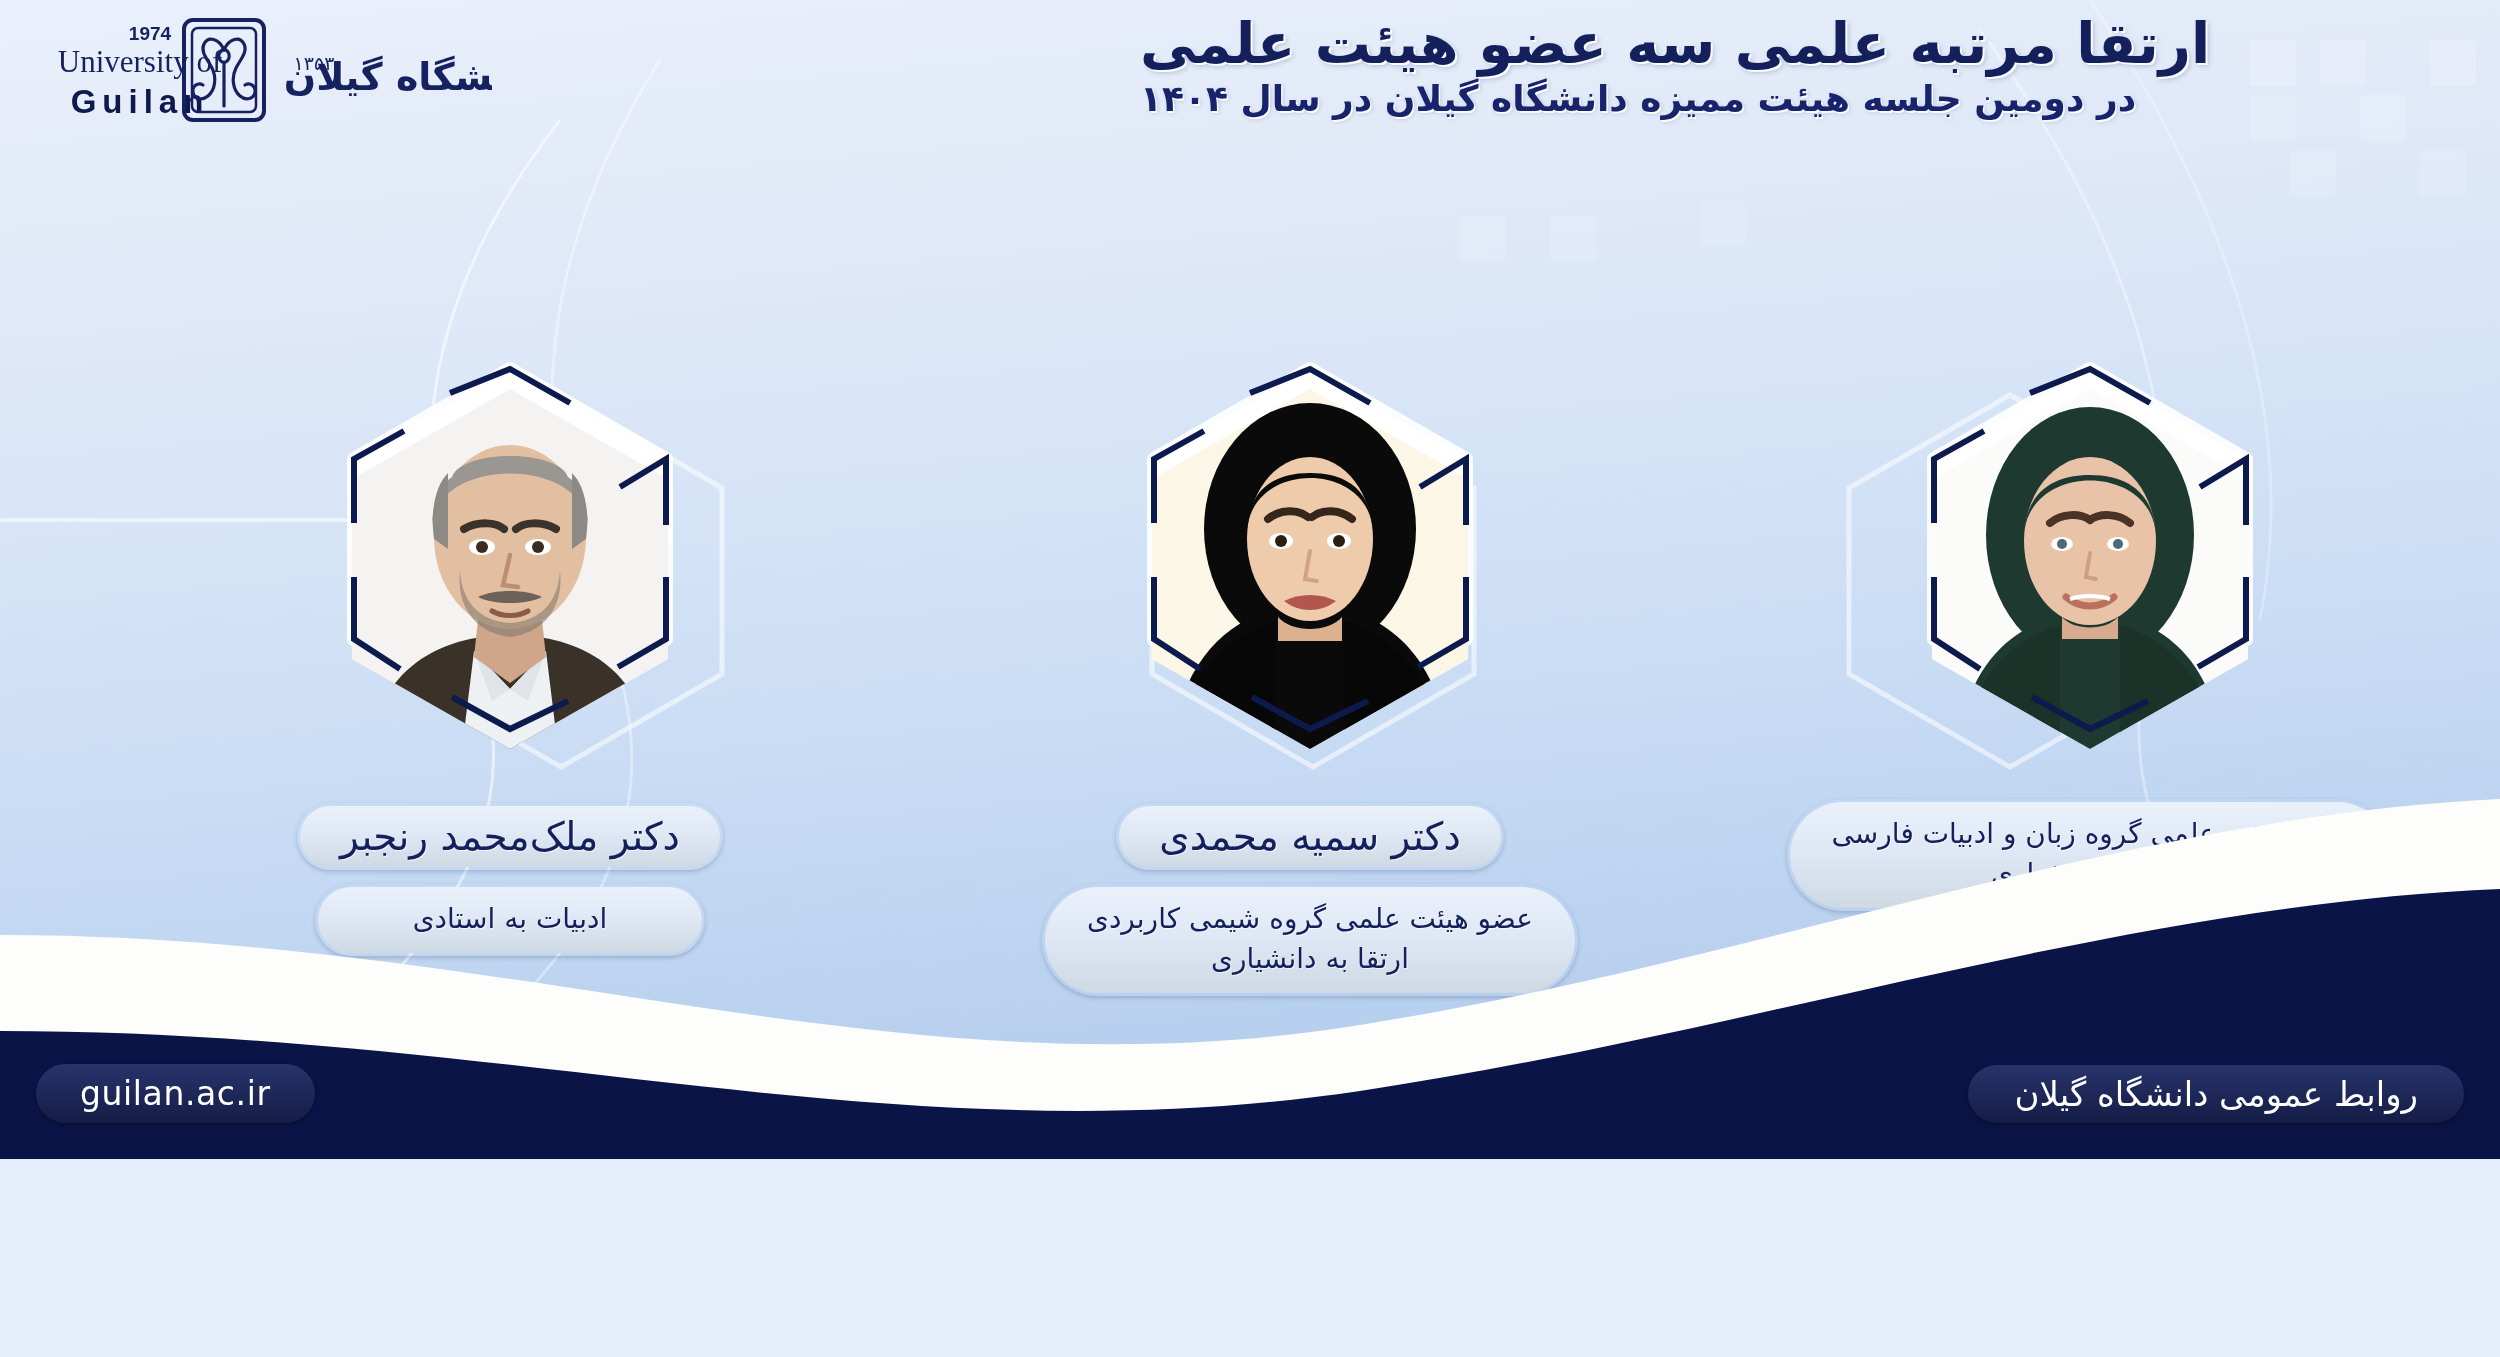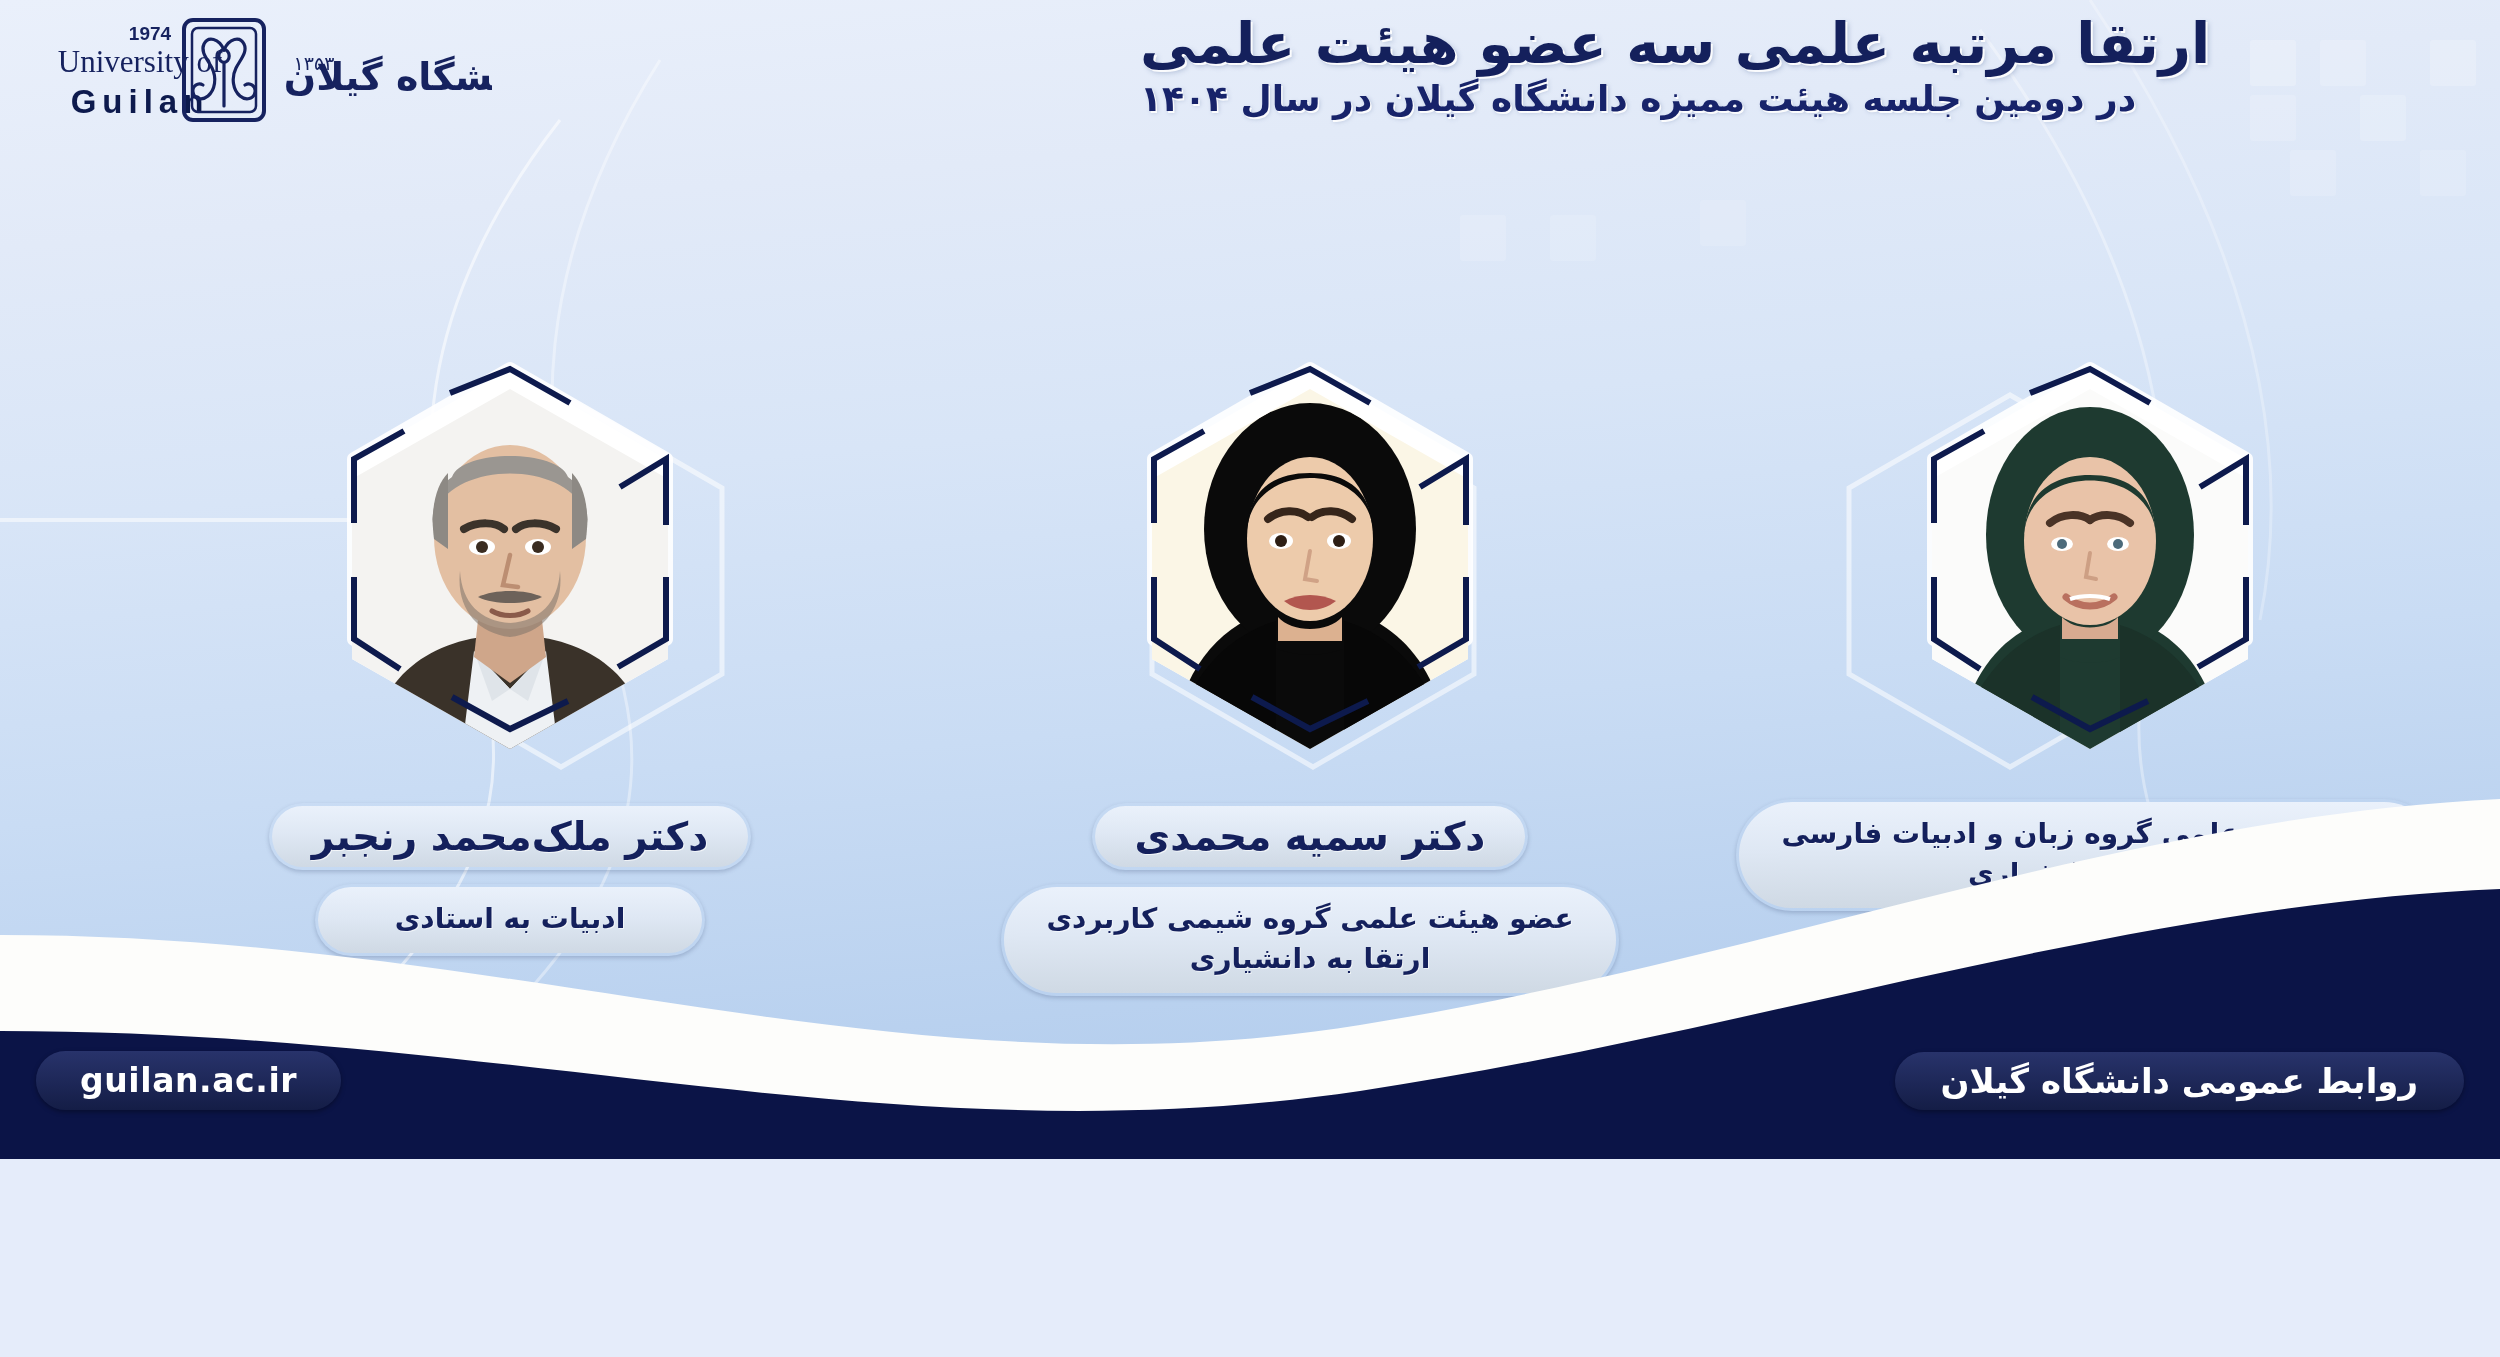--- a/index.html
+++ b/index.html
@@ -58,21 +58,21 @@
   .face{position:absolute;left:0;top:0;width:100%;height:100%;}
 
   
   .badge{
     position:relative;margin:8px auto;
     border-radius:999px;
     background:linear-gradient(180deg,#eaf1fb 0%,#dfe8f4 45%,#cfd9e4 100%);
     border:3px solid transparent;
     background-clip:padding-box;
     box-shadow:0 2px 4px rgba(60,80,120,.28);
-    color:#14205c;font-weight:bold;
+    color:#14205c;font-weight:normal;
     display:flex;align-items:center;justify-content:center;
   }
   .badge::before{
     content:"";position:absolute;inset:-3px;border-radius:999px;z-index:-1;
     background:linear-gradient(180deg,#f4f7fb 0%,#9aa3ae 35%,#6f7884 65%,#c9d0da 100%);
   }
   .name-badge{
     width:min-content;min-width:300px;max-width:690px;white-space:nowrap;
     padding:8px 40px;font-size:39px;margin-top:18px;
     text-shadow:1px 1px 0 rgba(255,255,255,.65);
@@ -82,24 +82,24 @@
     padding:12px 42px 14px;font-size:28px;line-height:1.42;margin-top:14px;
     text-shadow:1px 1px 0 rgba(255,255,255,.6);
     flex-direction:column;white-space:nowrap;
   }
   .role-badge span{display:block;}
 
   
   .footer-waves{position:absolute;left:0;bottom:0;width:2500px;height:420px;}
 
   .foot-pill{
-    position:absolute;bottom:49px;
+    position:absolute;bottom:36px;
     border-radius:999px;
     background:linear-gradient(180deg,#28336b 0%,#1d2757 55%,#141d46 100%);
-    color:#ffffff;font-weight:bold;
+    color:#ffffff;font-weight:normal;
     display:flex;align-items:center;justify-content:center;
     box-shadow:0 2px 5px rgba(0,0,0,.35);
   }
   .foot-pill::before{
     content:"";position:absolute;inset:-3px;border-radius:999px;z-index:-1;
     background:linear-gradient(180deg,#f2f5f9 0%,#9aa3b2 40%,#5d6878 70%,#cfd6e0 100%);
   }
   .url-pill{left:36px;padding:10px 44px;font-size:33px;letter-spacing:.6px;direction:ltr;}
   .pr-pill{right:36px;padding:9px 46px;font-size:34px;}
 </style>

